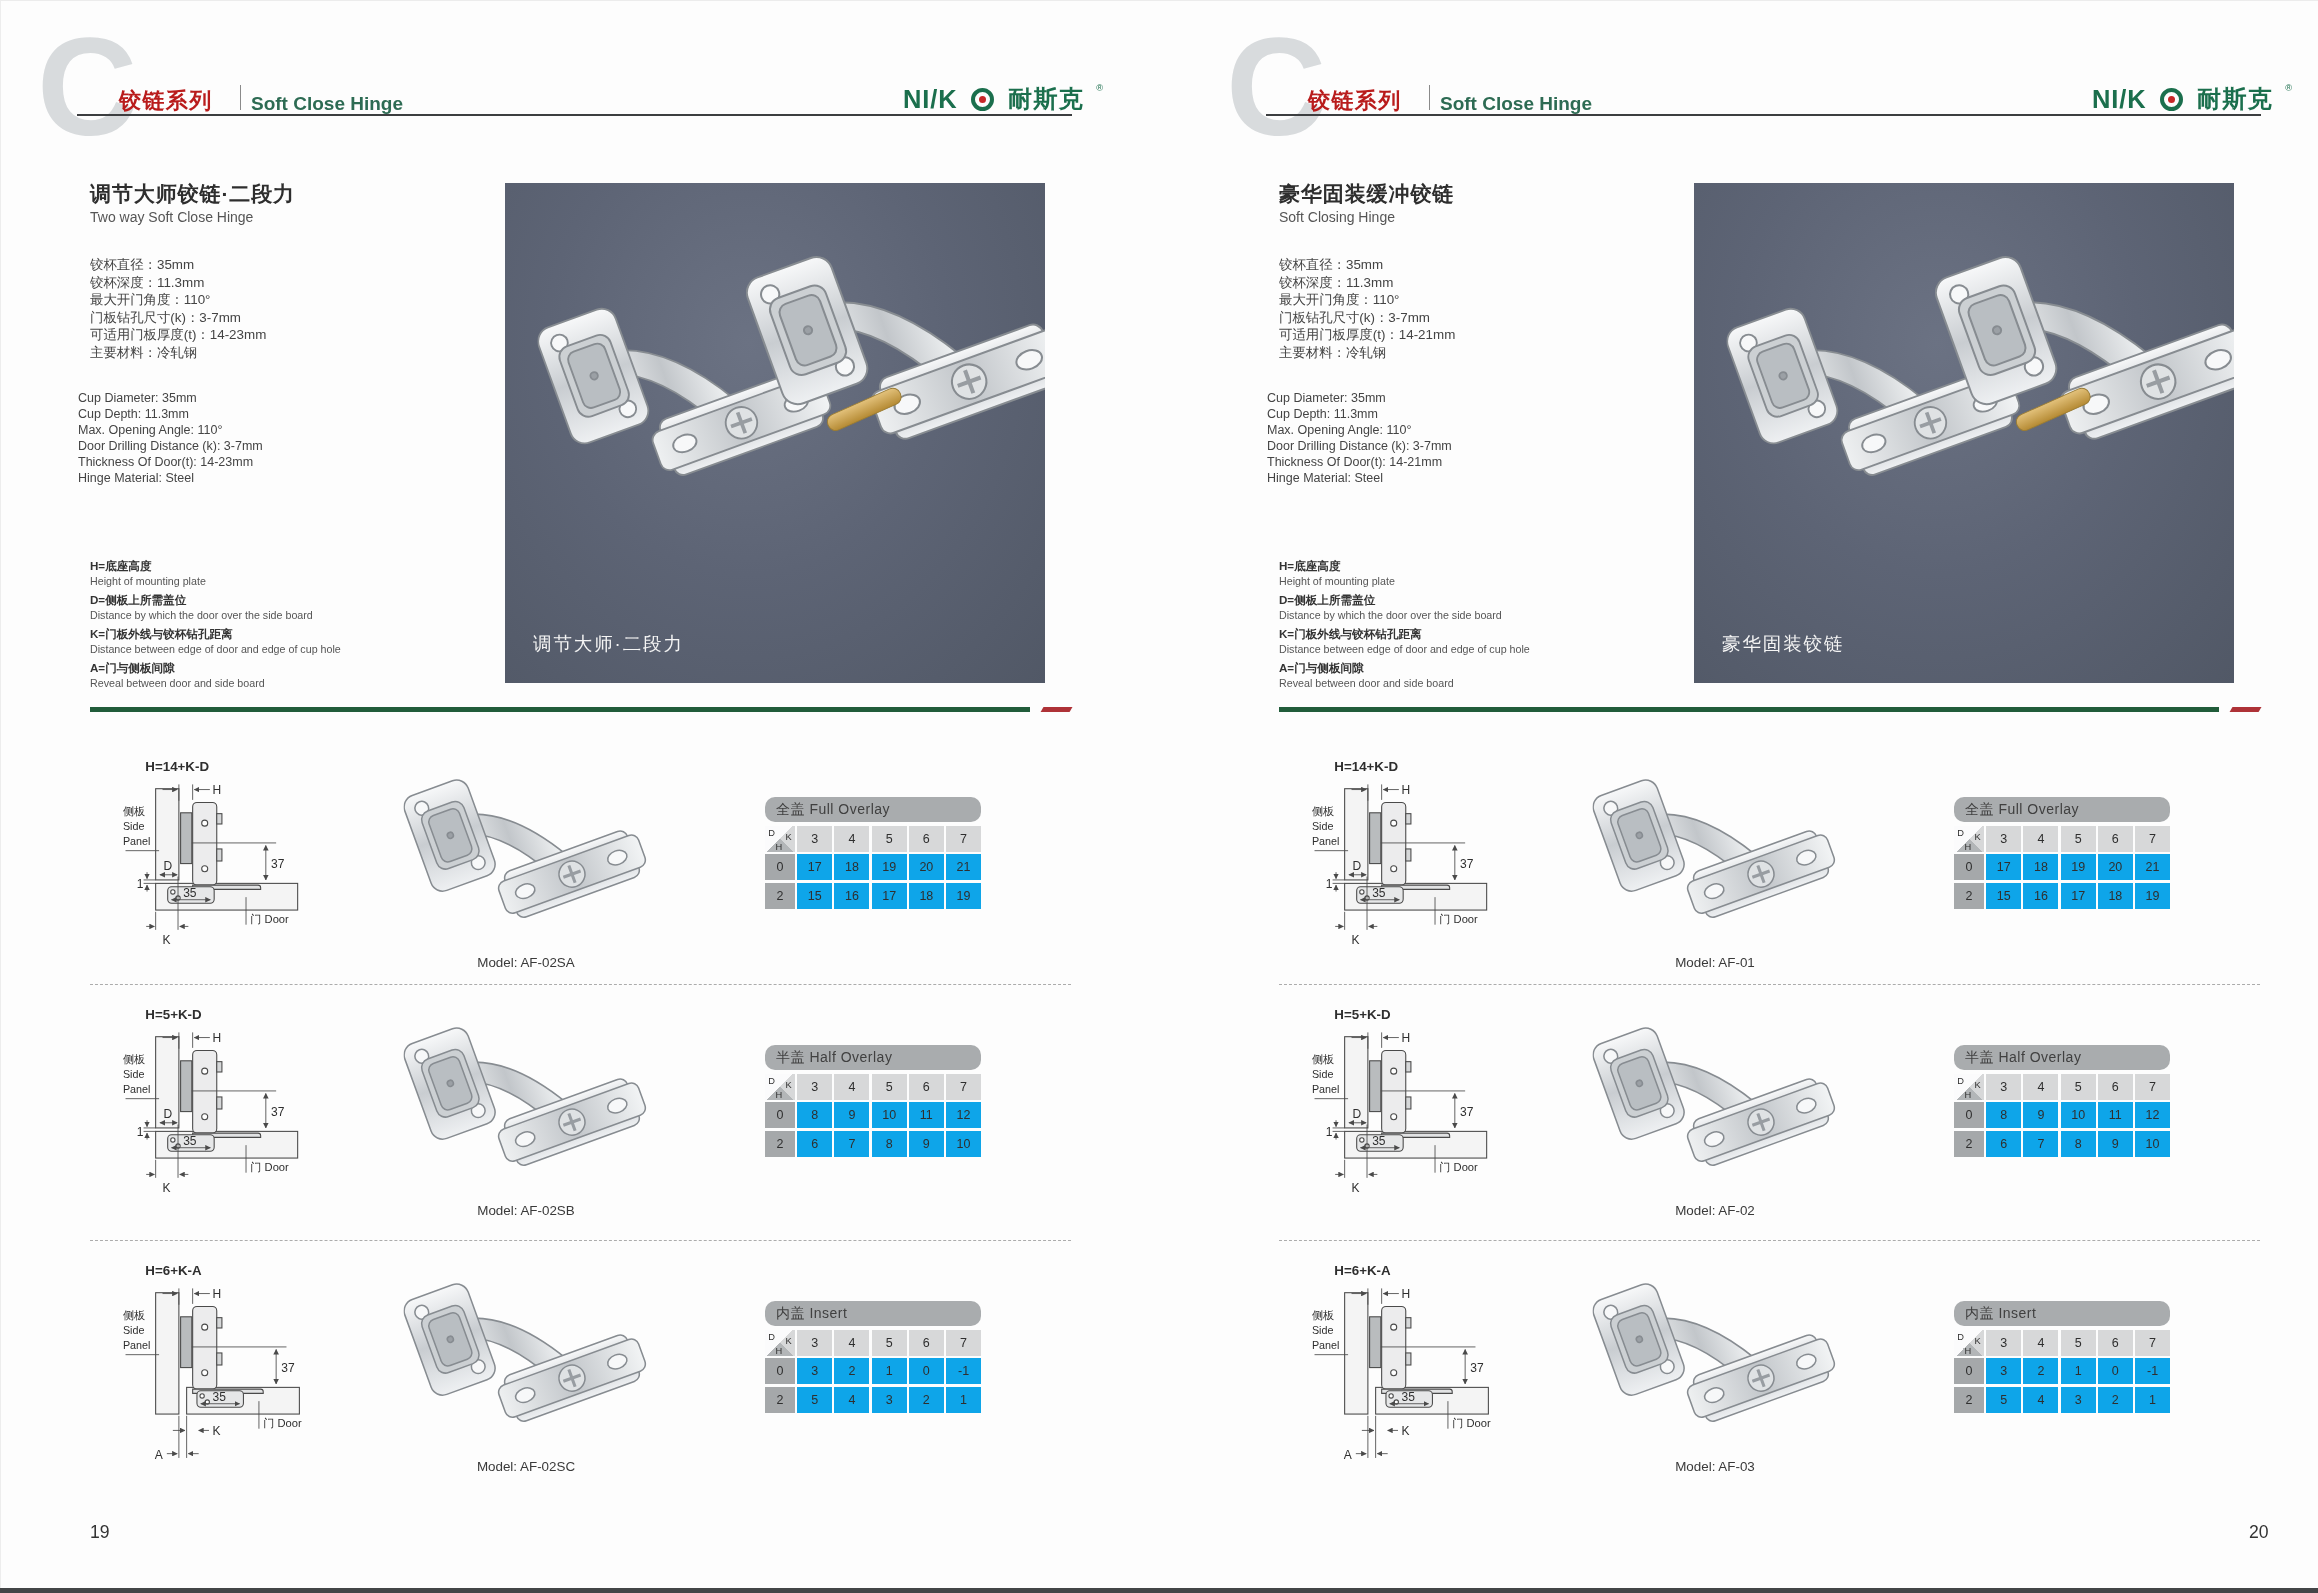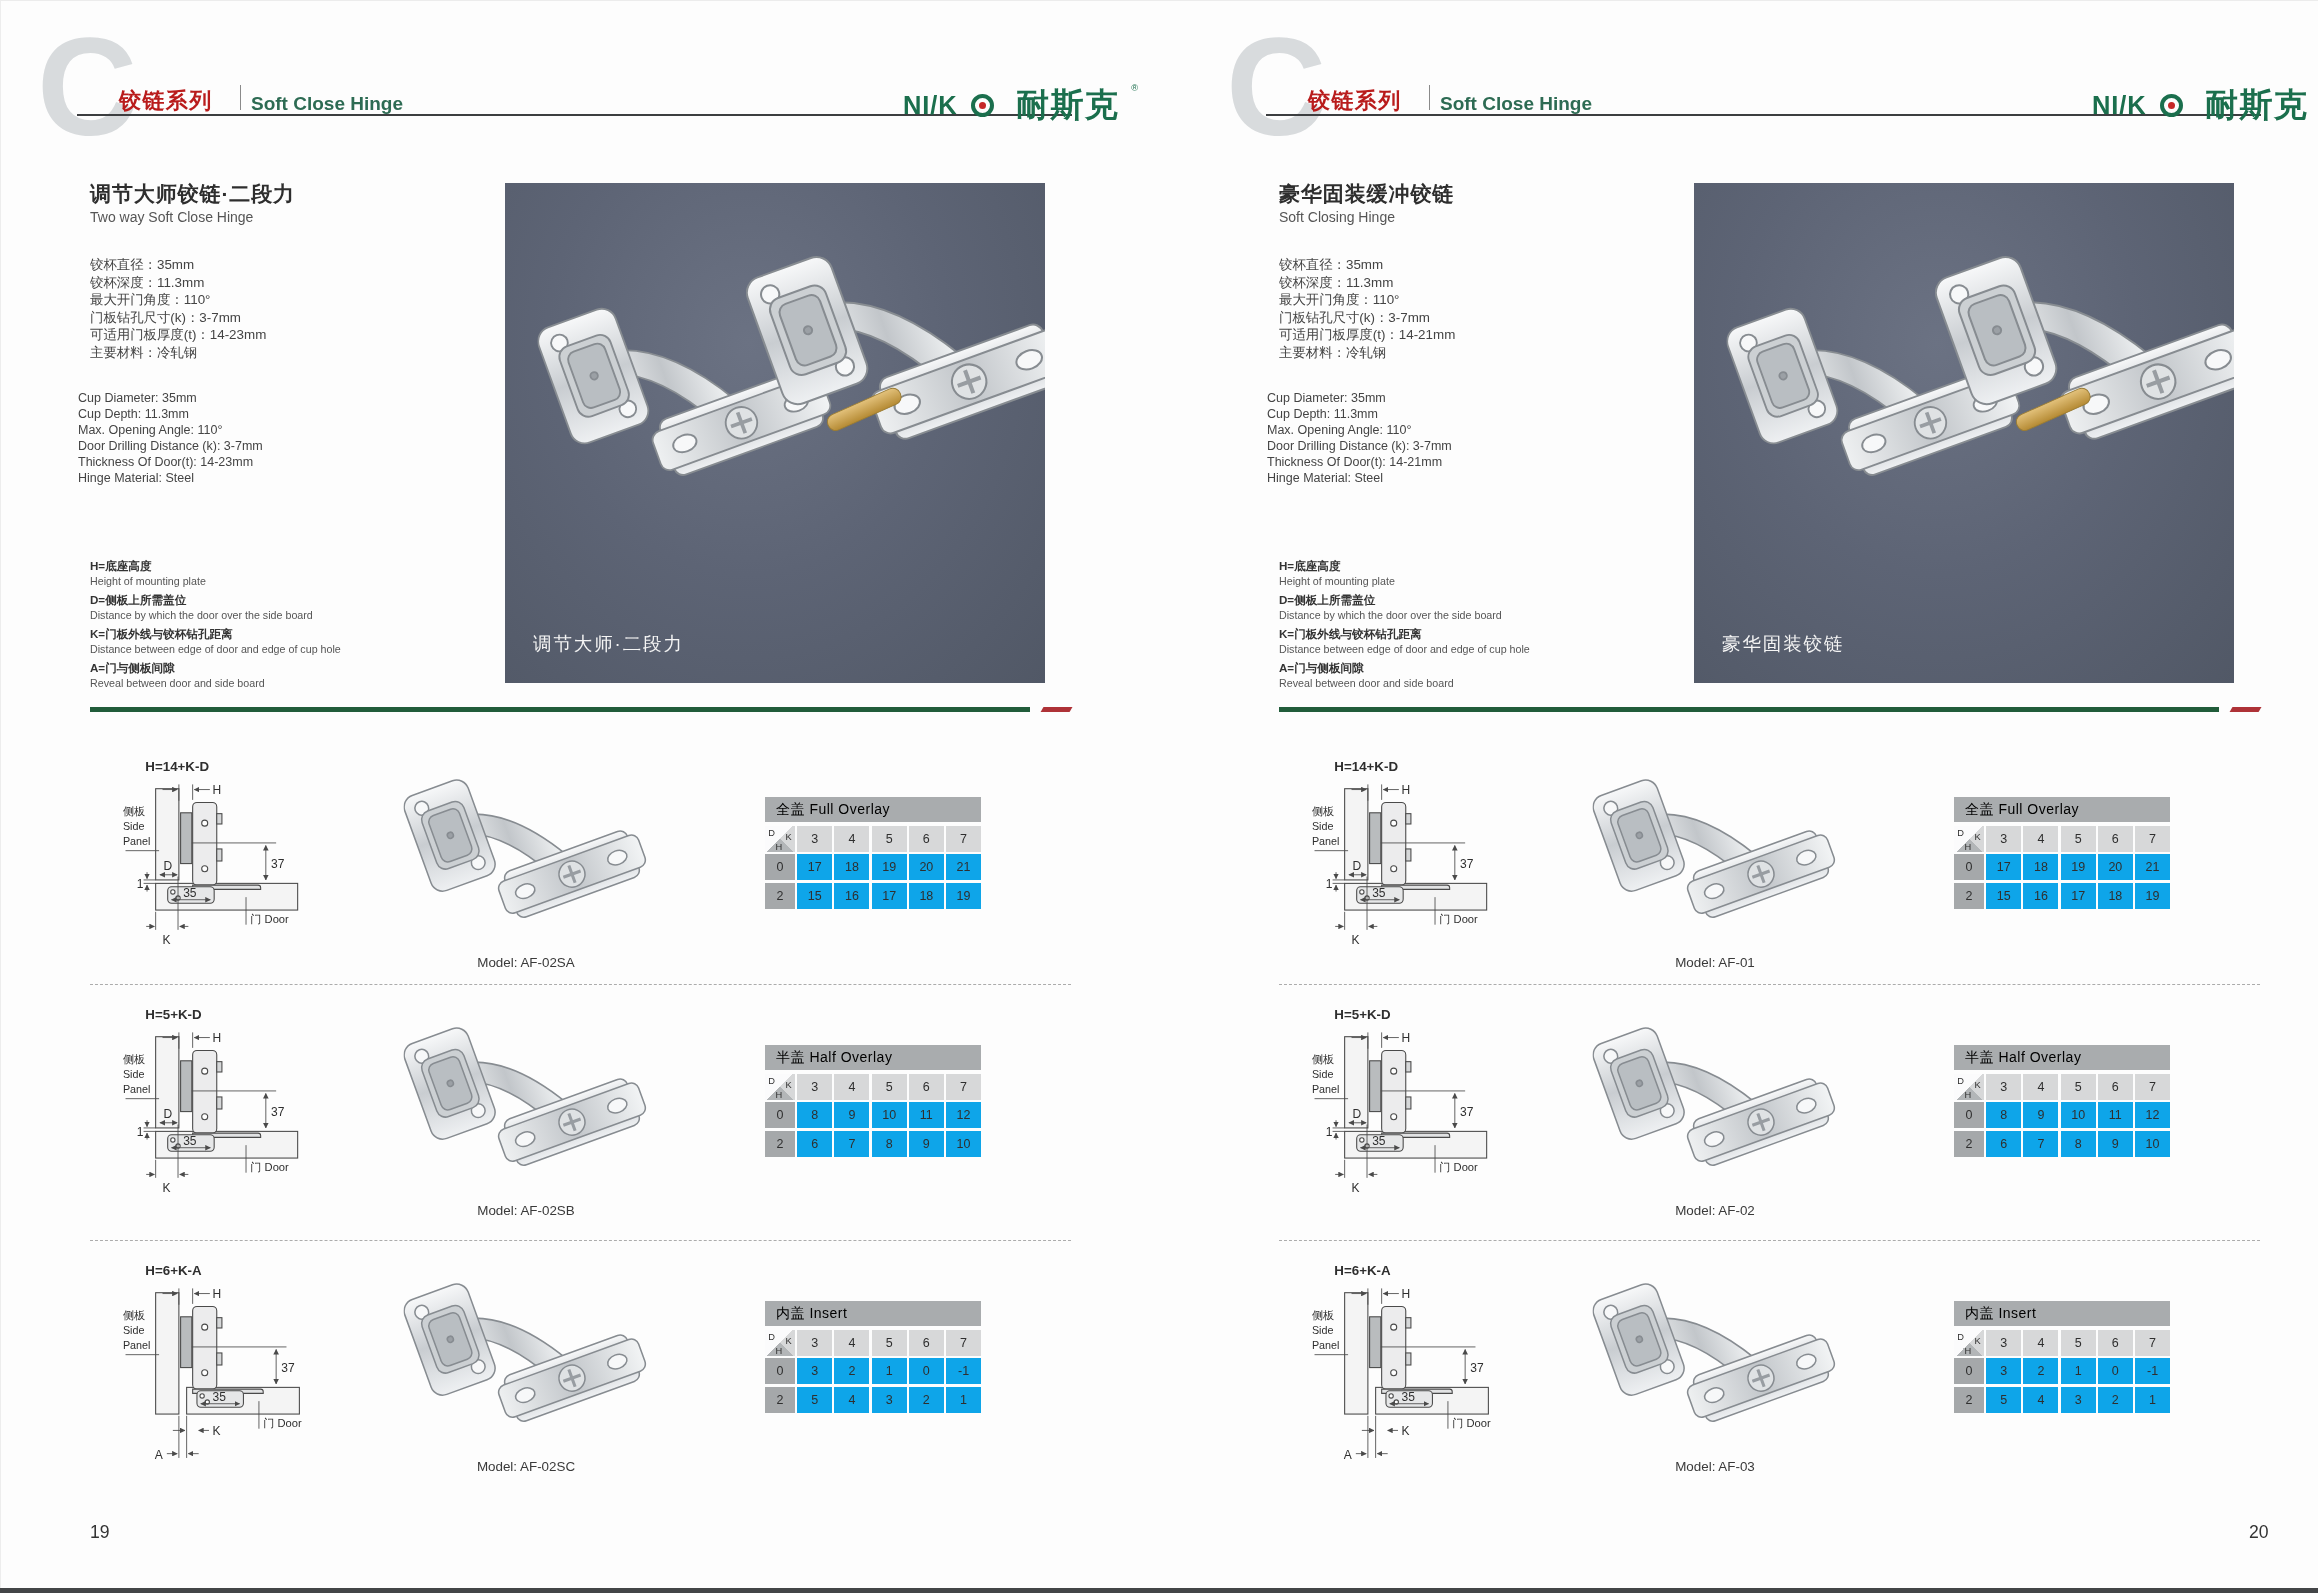--- a/index.html
+++ b/index.html
@@ -14,21 +14,21 @@
   
   .c-mark{position:absolute;left:37px;top:31px;font-size:139px;font-weight:800;color:#d8dbdd;line-height:111px;}
   .series-cn{position:absolute;left:119px;top:86px;font-size:22px;font-weight:700;color:#b91c1c;letter-spacing:1.4px;}
   .series-sep{position:absolute;left:240px;top:85px;width:1.4px;height:25px;background:#8a8a8a;}
   .series-en{position:absolute;left:251px;top:93px;font-size:19px;font-weight:600;color:#2d6b53;}
   .header-line{position:absolute;left:77px;top:114px;width:995px;height:1.9px;background:#3c3e40;}
   .logo{position:absolute;left:903px;top:83px;display:flex;align-items:center;color:#1b6f4d;gap:12px;}
   .logo-latin{font-size:25.5px;font-weight:800;letter-spacing:0.9px;}
   .logo-o{width:23px;height:23px;border:4.2px solid #1b6f4d;border-radius:50%;position:relative;margin-left:1.4px;box-sizing:border-box;}
   .logo-dot{position:absolute;inset:0;margin:auto;width:7px;height:7px;border-radius:50%;background:#c62828;}
-  .logo-cn{font-size:33px;font-weight:800;margin-left:10px;letter-spacing:1.4px;}
+  .logo-cn{font-size:24px;font-weight:800;margin-left:2px;letter-spacing:1.4px;}
   .logo-reg{font-size:9.3px;align-self:flex-start;margin-top:0;}
 
   
   .prod-cn{position:absolute;left:90px;top:180px;margin:0;font-size:21px;font-weight:700;color:#2e2e2e;letter-spacing:0.9px;}
   .prod-en{position:absolute;left:90px;top:209px;font-size:14px;color:#555;}
   .specs-cn{position:absolute;left:90px;top:256px;font-size:13.4px;color:#444;line-height:17.6px;}
   .specs-en{position:absolute;left:78px;top:390px;font-size:12.5px;color:#444;line-height:16px;}
   .legend{position:absolute;left:90px;top:553px;}
   .lg-cn{font-size:11.6px;font-weight:700;color:#333;margin-top:6px;}
   .lg-en{font-size:10.7px;color:#555;margin-top:0.9px;}
@@ -50,21 +50,21 @@
   .diag{position:absolute;left:14px;top:6.5px;width:241px;height:224px;}
   .hingeimg{position:absolute;left:306px;top:7.4px;width:260px;height:199px;}
   .model{position:absolute;left:306px;top:213px;width:260px;text-align:center;font-size:13.4px;color:#3a3a3a;}
   .t-formula{font-size:31px;font-weight:700;fill:#2f2f2f;font-family:"Liberation Sans",sans-serif;}
   .t-dim{font-size:28px;fill:#2f2f2f;font-family:"Liberation Sans",sans-serif;}
   .t-cn{font-size:26px;fill:#2f2f2f;font-family:"Liberation Sans",sans-serif;}
   .t-en{font-size:25px;fill:#2f2f2f;font-family:"Liberation Sans",sans-serif;}
 
   
   .otable{position:absolute;left:675px;top:55px;width:216px;}
-  .ot-title{height:25px;background:#a9acae;color:#000000;font-size:14px;line-height:25px;padding-left:11px;letter-spacing:0.5px;}
+  .ot-title{height:25px;background:#a9acae;color:#404040;font-size:14px;line-height:25px;padding-left:11px;letter-spacing:0.5px;border-radius:10px;}
   .ot-grid{display:grid;grid-template-columns:30px repeat(5,1fr);gap:2.3px;margin-top:4.2px;}
   .cell{height:26px;display:flex;align-items:center;justify-content:center;font-size:12.5px;color:#2f2f2f;}
   .ch{background:#d7d8d9;}
   .rh{background:#a5a8aa;}
   .dv{background:#0ea5e9;}
   .corner{background:conic-gradient(from 45deg at 50% 50%,#d7d8d9 0 90deg,#b3b6b8 90deg 180deg,#fbfbfc 180deg 1turn);position:relative;}
   .corner span{position:absolute;font-size:9.3px;color:#2f2f2f;}
   .cD{left:3.2px;top:1.4px;}
   .cK{right:3.2px;top:6px;}
   .cH{left:46%;transform:translateX(-50%);bottom:0.5px;}

